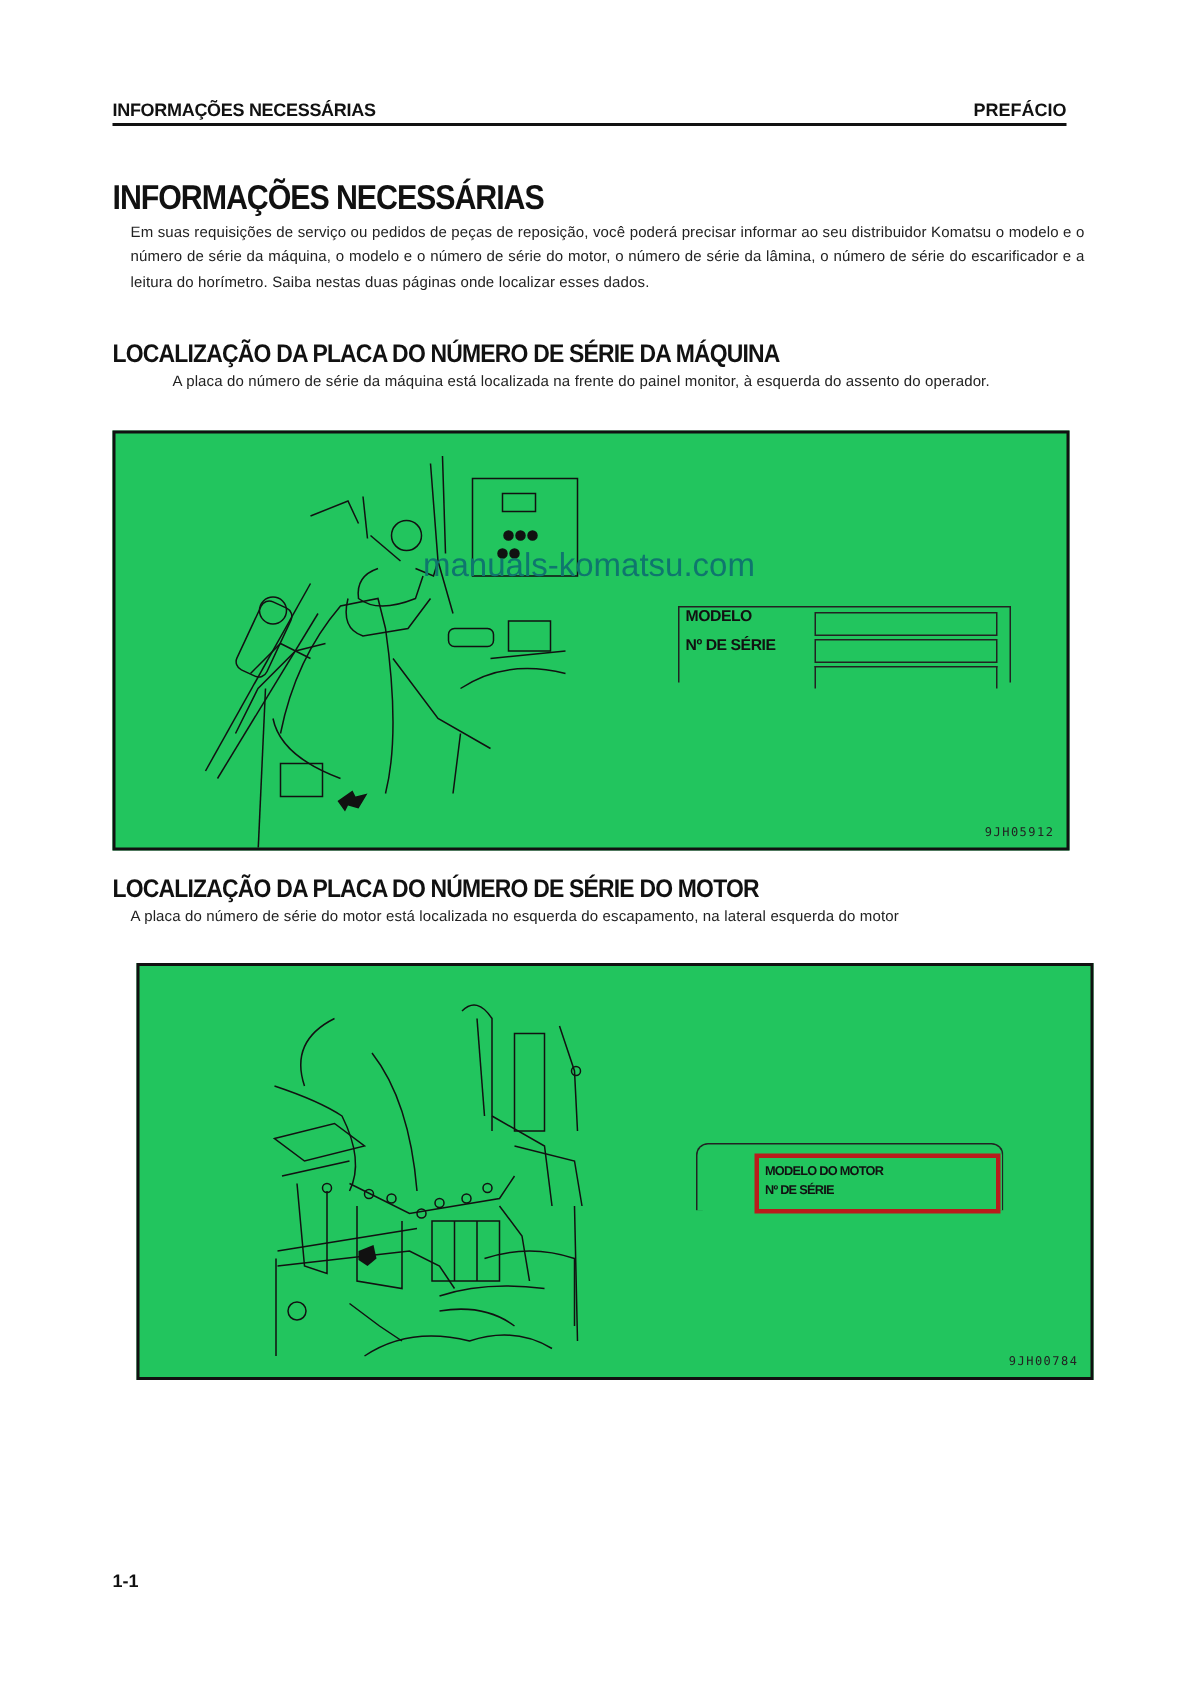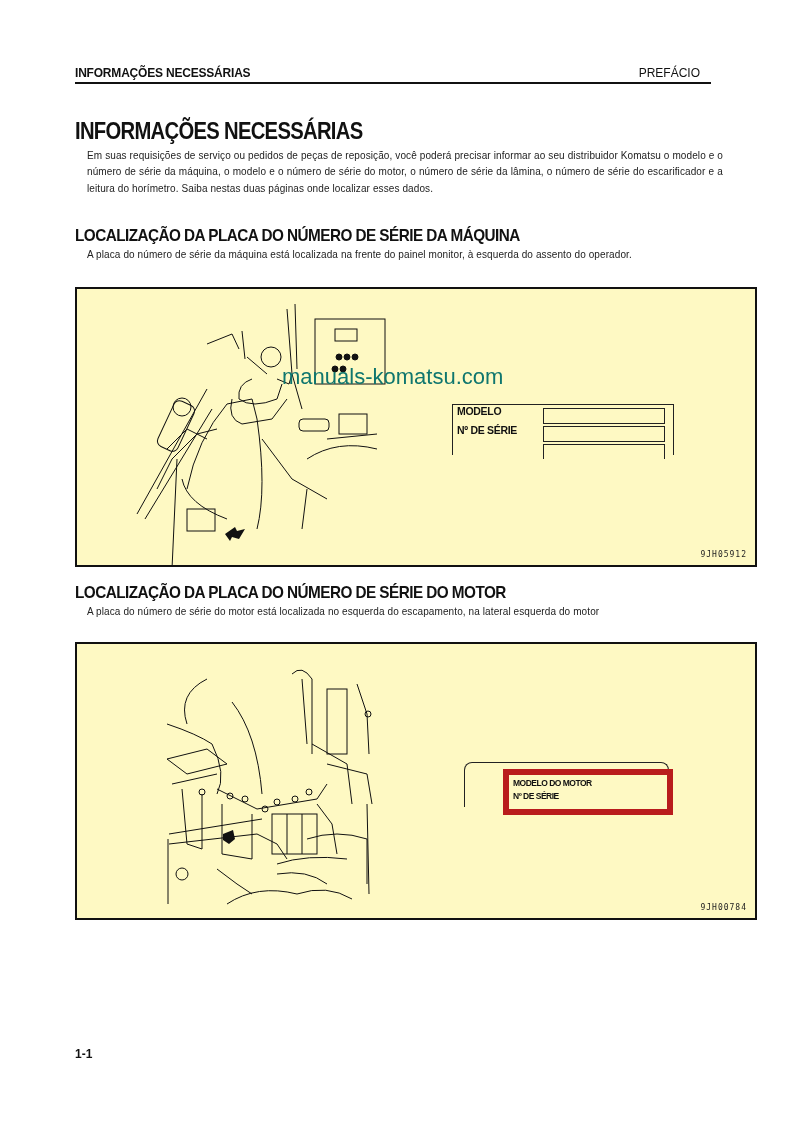--- a/index.html
+++ b/index.html
@@ -1,59 +1,59 @@
 <!DOCTYPE html>
 <html><head>
 <meta charset="utf-8">
 <style>
   html, body { margin: 0; padding: 0; background: #ffffff; }
   body { width: 793px; height: 1123px; position: relative; overflow: hidden;
          font-family: "Liberation Sans", sans-serif; color: #111; }
   .header { position: absolute; left: 75px; top: 66px; width: 636px; height: 16px; }
   .header .left { position: absolute; left: 0; top: 0; font-size: 12px; font-weight: bold; letter-spacing: -0.2px; }
-  .header .right { position: absolute; right: 11px; top: 0; font-size: 12px; font-weight: normal; }
+  .header .right { position: absolute; right: 0; top: 0; font-size: 12px; font-weight: bold; }
   .header-rule { position: absolute; left: 75px; top: 82px; width: 636px; height: 2px; background: #111; }
 
   .h1 { position: absolute; left: 75px; top: 118px; font-size: 23px; font-weight: bold; letter-spacing: -0.8px;
         transform: scaleX(0.88); transform-origin: left top; white-space: nowrap; }
   .para { position: absolute; left: 87px; width: 636px; font-size: 10px; line-height: 16.3px; text-align: justify;
           color: #222; letter-spacing: 0.1px; }
   .h2 { position: absolute; left: 75px; font-size: 17px; font-weight: bold; letter-spacing: -0.6px;
         transform: scaleX(0.9); transform-origin: left top; white-space: nowrap; }
 
-  .figure { position: absolute; left: 75px; width: 634px; border: 2px solid #111; background: #fef9c3; padding-left: 44px; }
+  .figure { position: absolute; left: 75px; width: 634px; border: 2px solid #111; background: #22c55e; }
   .fig-code { position: absolute; right: 8px; bottom: 6px; font-size: 8px; letter-spacing: 1px; color: #222; font-family: "DejaVu Sans Mono", monospace; }
 
   .watermark { position: absolute; left: 282px; top: 364px; font-size: 22px; color: #0f766e; font-family: "Liberation Sans", sans-serif; white-space: nowrap; }
 
   .plate1 { position: absolute; left: 452px; top: 404px; width: 220px; height: 50px; border-left: 1px solid #222; border-top: 1px solid #222; border-right: 1px solid #222; }
   .plate1 .lbl { position: absolute; left: 4px; font-size: 10.5px; font-weight: bold; letter-spacing: -0.3px; color: #111; }
   .plate1 .field { position: absolute; left: 90px; width: 120px; height: 14px; border: 1px solid #222; }
 
   .plate2 { position: absolute; left: 464px; top: 762px; width: 203px; height: 44px; border: 1px solid #222; border-radius: 8px 8px 0 0; border-bottom: none; }
-  .plate2 .inner { position: absolute; left: 38px; top: 6px; width: 158px; height: 34px; border: 6px solid #b91c1c; }
+  .plate2 .inner { position: absolute; left: 38px; top: 6px; width: 158px; height: 34px; border: 3px solid #b91c1c; }
   .plate2 .lbl { position: absolute; left: 4px; font-size: 8.5px; font-weight: bold; letter-spacing: -0.5px; color: #111; }
 
   .page-num { position: absolute; left: 75px; top: 1047px; font-size: 12px; font-weight: bold; }
   svg { position: absolute; }
 </style>
 </head>
 <body>
 
 <div class="header">
   <span class="left">INFORMAÇÕES NECESSÁRIAS</span>
   <span class="right">PREFÁCIO</span>
 </div>
 <div class="header-rule"></div>
 
 <div class="h1">INFORMAÇÕES NECESSÁRIAS</div>
 <div class="para" style="top:148px;">Em suas requisições de serviço ou pedidos de peças de reposição, você poderá precisar informar ao seu distribuidor Komatsu o modelo e o número de série da máquina, o modelo e o número de série do motor, o número de série da lâmina, o número de série do escarificador e a leitura do horímetro. Saiba nestas duas páginas onde localizar esses dados.</div>
 
 <div class="h2" style="top:226px;">LOCALIZAÇÃO DA PLACA DO NÚMERO DE SÉRIE DA MÁQUINA</div>
-<div class="para" style="top:247px;">A placa do número de série da máquina está localizada na frente do painel monitor, à esquerda do assento do operador.</div>
+<div class="para" style="top:247px;margin-left:28px;">A placa do número de série da máquina está localizada na frente do painel monitor, à esquerda do assento do operador.</div>
 
 <div class="figure" style="top:287px; height:276px;">
   <svg width="634" height="276" viewBox="0 0 634 276" style="left:0;top:0;">
     <g fill="none" stroke="#111" stroke-width="1">
 
       <path d="M60 225 L130 100"></path>
       <path d="M68 230 L135 120"></path>
       <path d="M90 160 L110 140 L130 150"></path>
 
       <path d="M80 200 L95 170 L120 145 L140 140"></path>
@@ -102,21 +102,21 @@
   <span class="lbl" style="top:0;">MODELO</span>
   <span class="lbl" style="top:19px;">Nº DE SÉRIE</span>
   <div class="field" style="top:3px;"></div>
   <div class="field" style="top:21px;"></div>
   <div class="field" style="top:39px; border-bottom:none;"></div>
 </div>
 
 <div class="h2" style="top:583px;">LOCALIZAÇÃO DA PLACA DO NÚMERO DE SÉRIE DO MOTOR</div>
 <div class="para" style="top:604px;">A placa do número de série do motor está localizada no esquerda do escapamento, na lateral esquerda do motor</div>
 
-<div class="figure" style="top:642px; height:274px;">
+<div class="figure" style="top:642px; height:274px;margin-left:16px;">
   <svg width="634" height="274" viewBox="0 0 634 274" style="left:0;top:0;">
     <g fill="none" stroke="#111" stroke-width="1">
       <path d="M110 80 Q100 50 130 35"></path>
       <path d="M155 58 Q180 90 185 150"></path>
       <path d="M90 80 Q120 90 135 100 Q150 130 140 150"></path>
       <path d="M90 115 L130 105 L150 120 L110 130 Z"></path>
       <path d="M95 140 L140 130"></path>
       <path d="M105 145 L110 200 L125 205 L125 150"></path>
       <path d="M140 145 L180 165 L240 155 L250 140"></path>
       <path d="M145 160 L145 210 L175 215 L175 170"></path>

